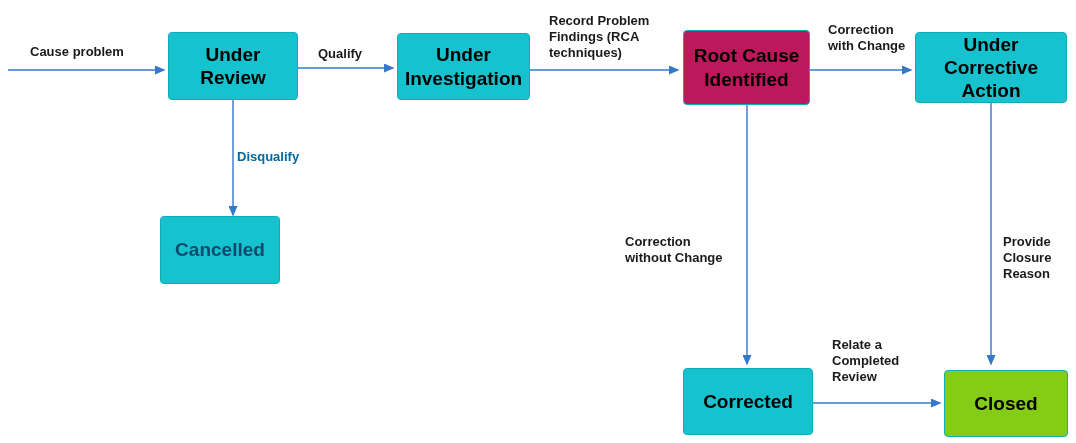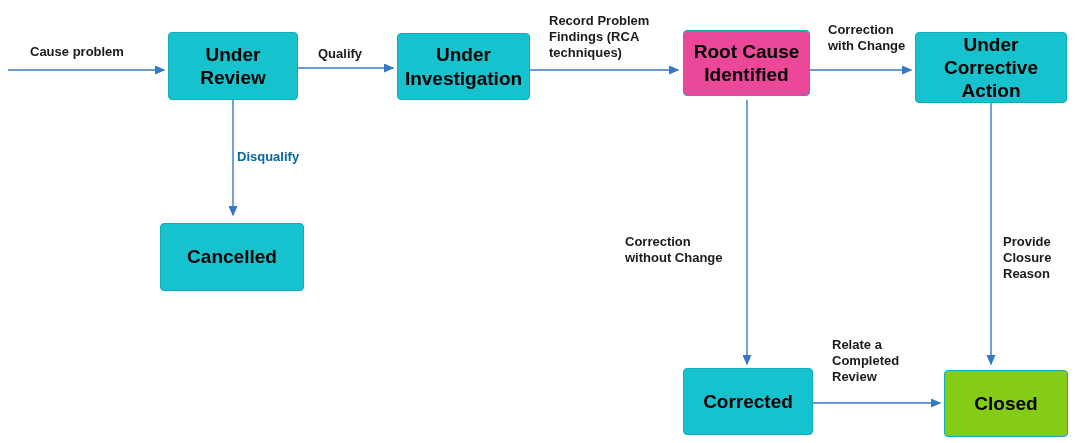--- a/index.html
+++ b/index.html
@@ -65,26 +65,26 @@
         <line x1="747" y1="100" x2="747" y2="364" stroke="#3478c9" stroke-width="1.4" marker-end="url(#arrowhead)"></line>
         <line x1="991" y1="103" x2="991" y2="364" stroke="#3478c9" stroke-width="1.4" marker-end="url(#arrowhead)"></line>
         <line x1="813" y1="403" x2="940" y2="403" stroke="#3478c9" stroke-width="1.4" marker-end="url(#arrowhead)"></line>
       </g>
   </svg>
   <div>
       <div class="node" style="left: 168px; top: 32px; width: 130px; height: 68px; background: rgb(21, 194, 206); border: 1px solid rgb(15, 173, 185); color: rgb(0, 0, 0);"><span>Under
 Review</span></div>
       <div class="node" style="left: 397px; top: 33px; width: 133px; height: 67px; background: rgb(21, 194, 206); border: 1px solid rgb(15, 173, 185); color: rgb(0, 0, 0);"><span>Under
 Investigation</span></div>
-      <div class="node" style="left: 683px; top: 30px; width: 127px; height: 66px; background: #ec4899; border: 1px solid rgb(15, 173, 185); color: rgb(0, 0, 0);"><span>Root Cause
+      <div class="node" style="left: 683px; top: 30px; width: 127px; height: 75px; background: #be185d; border: 1px solid rgb(15, 173, 185); color: rgb(0, 0, 0);"><span>Root Cause
 Identified</span></div>
       <div class="node" style="left: 915px; top: 32px; width: 152px; height: 71px; background: rgb(21, 194, 206); border: 1px solid rgb(15, 173, 185); color: rgb(0, 0, 0);"><span>Under
 Corrective
 Action</span></div>
-      <div class="node" style="left: 160px; top: 223px; width: 144px; height: 68px; background: rgb(21, 194, 206); border: 1px solid rgb(15, 173, 185); color: #000000;"><span>Cancelled</span></div>
+      <div class="node" style="left: 160px; top: 216px; width: 120px; height: 68px; background: rgb(21, 194, 206); border: 1px solid rgb(15, 173, 185); color: #0c4a6e;"><span>Cancelled</span></div>
       <div class="node" style="left: 683px; top: 368px; width: 130px; height: 67px; background: rgb(21, 194, 206); border: 1px solid rgb(15, 173, 185); color: rgb(0, 0, 0);"><span>Corrected</span></div>
       <div class="node" style="left: 944px; top: 370px; width: 124px; height: 67px; background: #84cc16; border: 1px solid rgb(15, 173, 185); color: rgb(0, 0, 0);"><span>Closed</span></div>
     </div>
   <div>
       <div class="edge-label" style="left: 30px; top: 44px; color: rgb(26, 26, 26);">Cause problem</div>
       <div class="edge-label" style="left: 318px; top: 46px; color: rgb(26, 26, 26);">Qualify</div>
       <div class="edge-label" style="left: 549px; top: 13px; color: rgb(26, 26, 26);">Record Problem
 Findings (RCA
 techniques)</div>
       <div class="edge-label" style="left: 828px; top: 22px; color: rgb(26, 26, 26);">Correction

